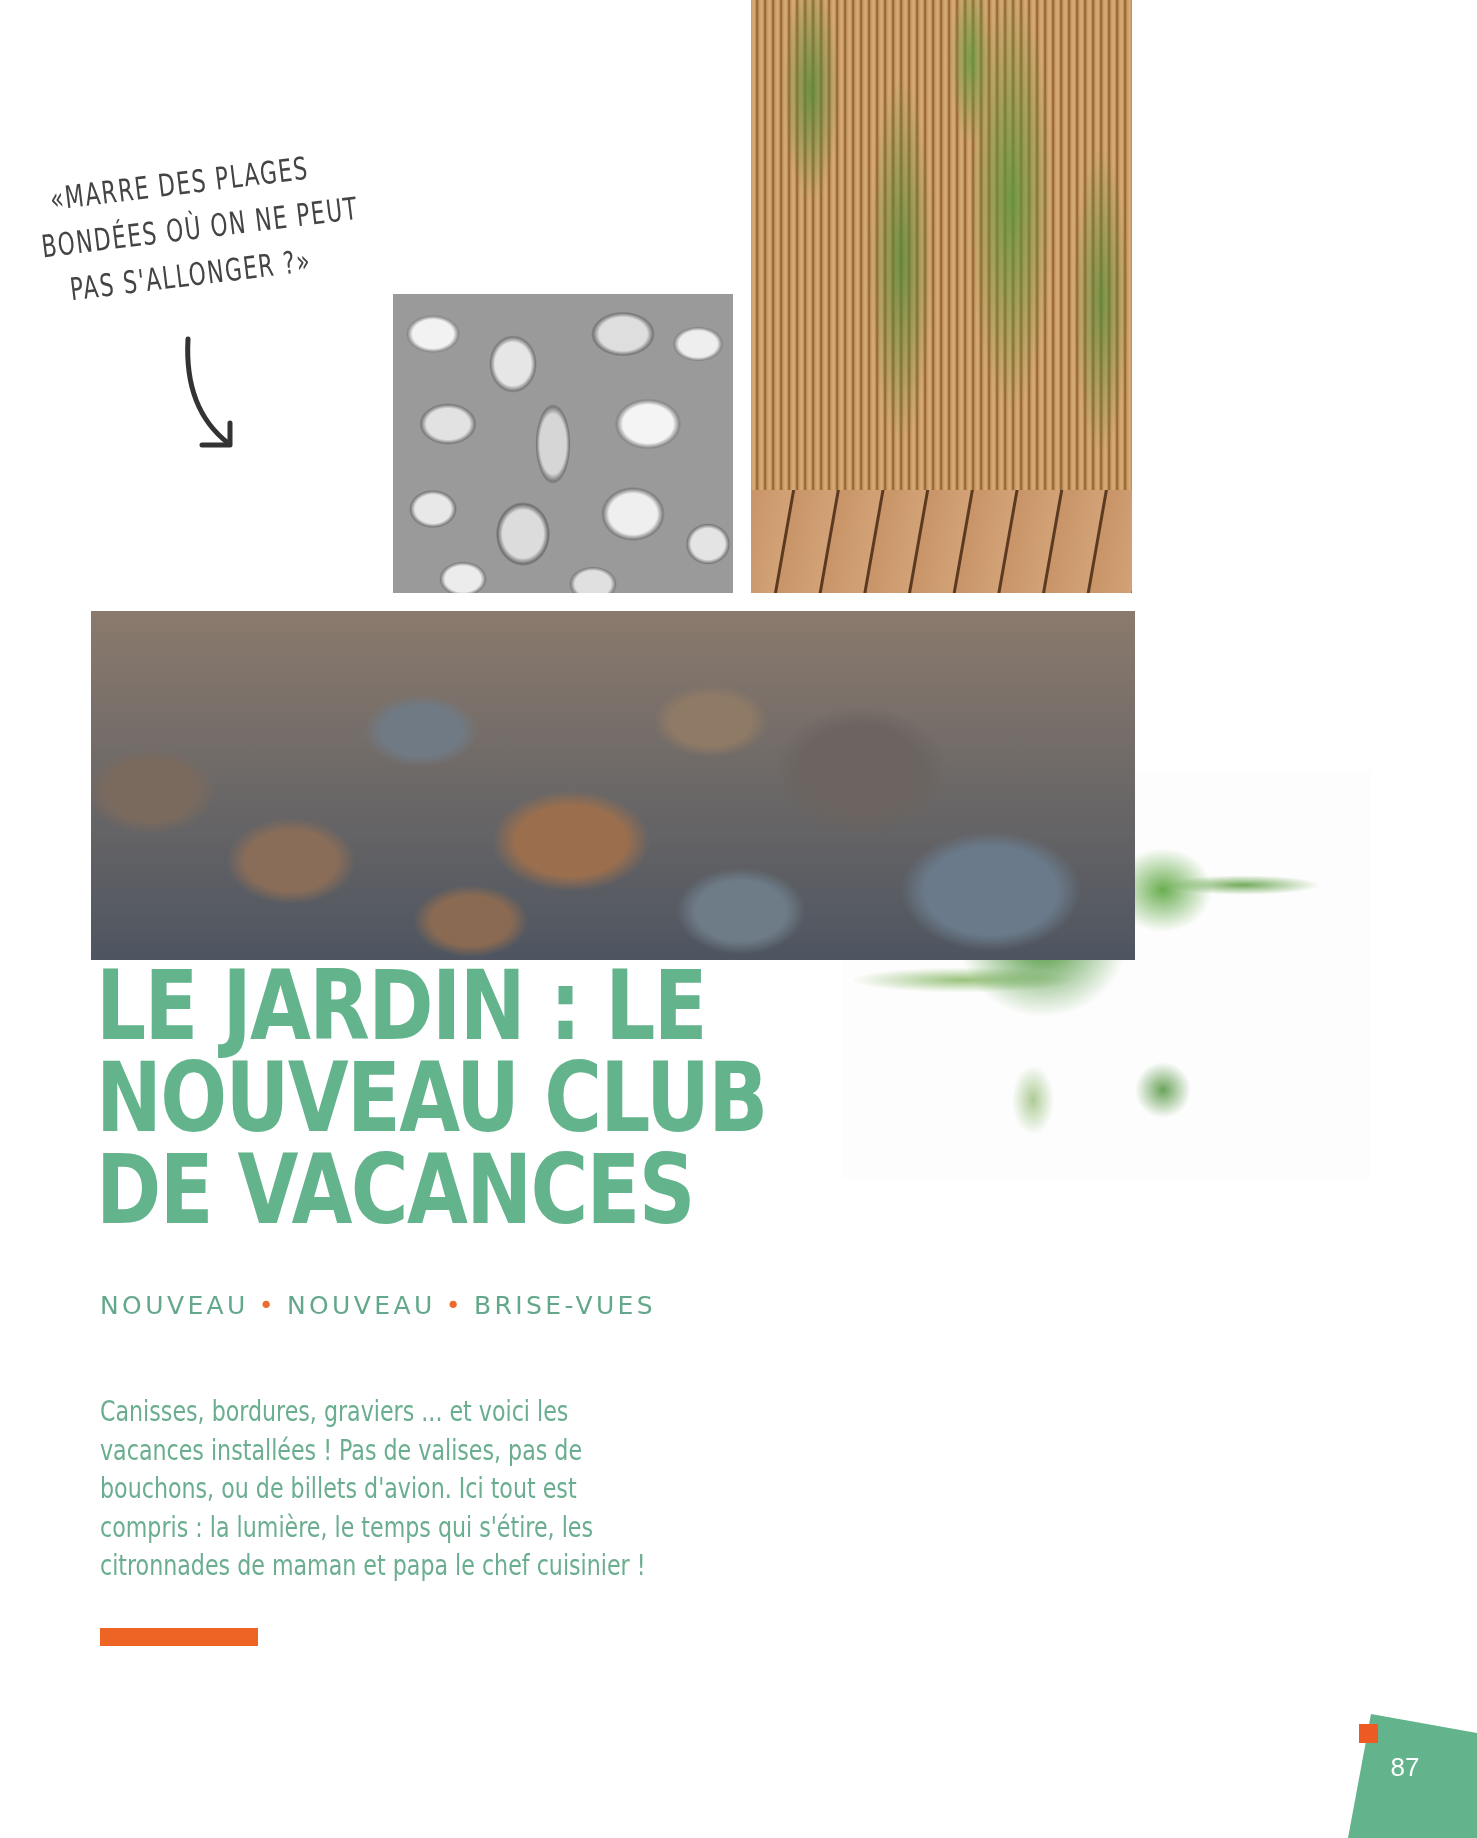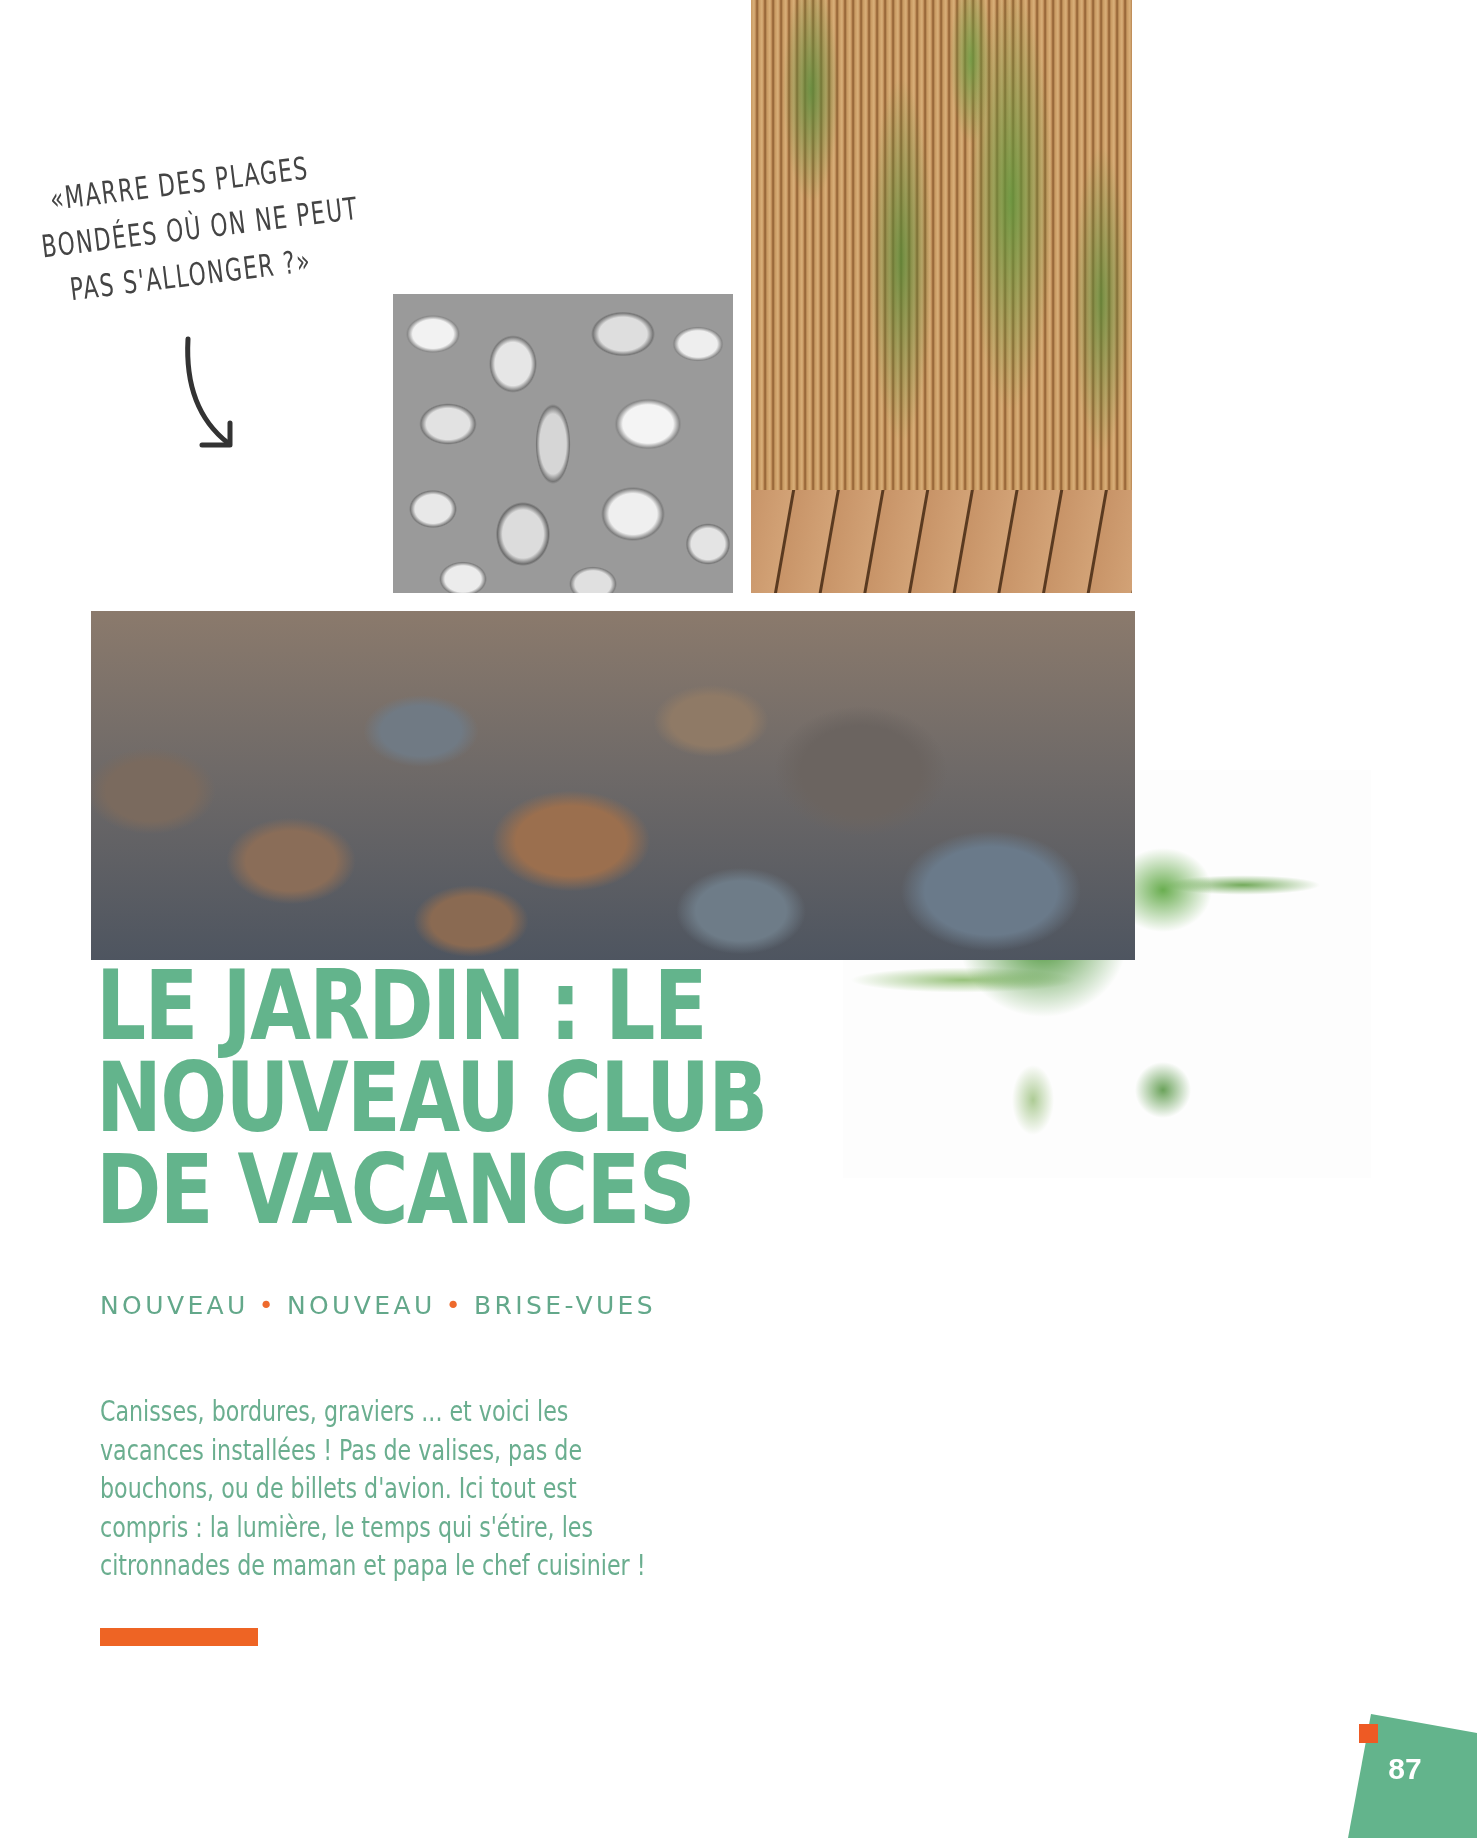--- a/index.html
+++ b/index.html
@@ -77,21 +77,21 @@
   .subtitle .dot { color: #ee6a2d; margin: 0 10px; }
 
   .body-text { left: 100px; top: 1393px; width: 720px; color: #6aae8f; font-family: "DejaVu Sans Condensed", "DejaVu Sans", sans-serif;
                font-size: 28px; line-height: 38.5px; transform: scaleX(0.88); transform-origin: 0 0; }
   .body-text div { white-space: nowrap; }
 
   .orange-bar { left: 100px; top: 1628px; width: 158px; height: 18px; background: #ee6424; }
 
   .folio { left: 0; top: 0; width: 1477px; height: 1838px; pointer-events: none; }
   .page-number { left: 1380px; top: 1752px; width: 50px; text-align: center; color: #ffffff; font-family: "Liberation Sans", sans-serif;
-                 font-weight: bold; font-size: 30px; }
+                 font-weight: normal; font-size: 26px; }
 </style>
 </head>
 <body>
 
 <div class="abs quote">
   <div>«MARRE DES PLAGES</div>
   <div>BONDÉES OÙ ON NE PEUT</div>
   <div>PAS S'ALLONGER ?»</div>
 </div>
 <svg class="abs arrow" viewBox="0 0 80 120">

